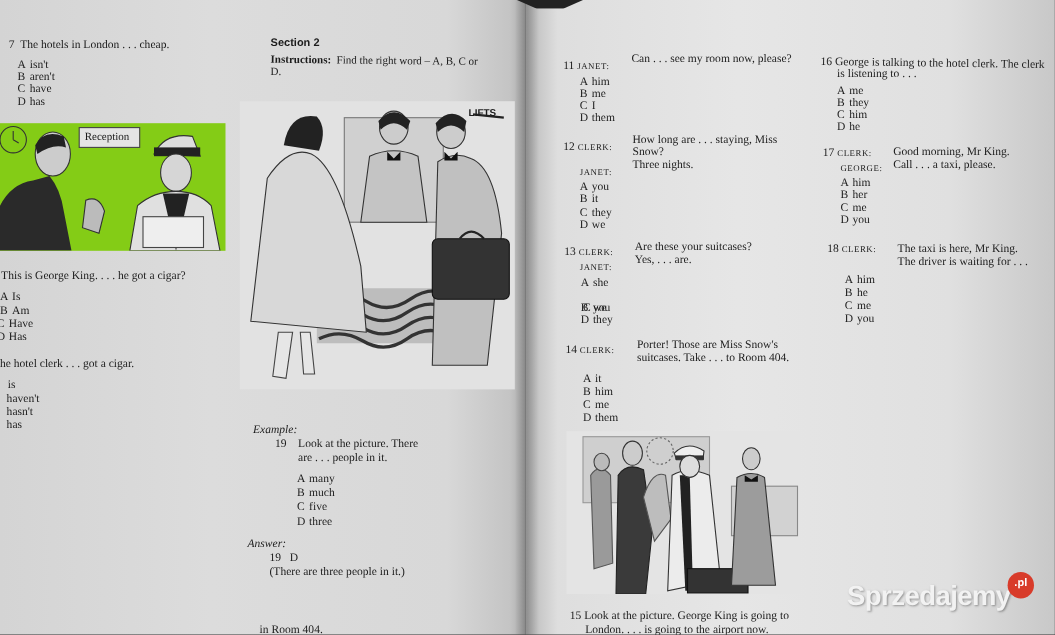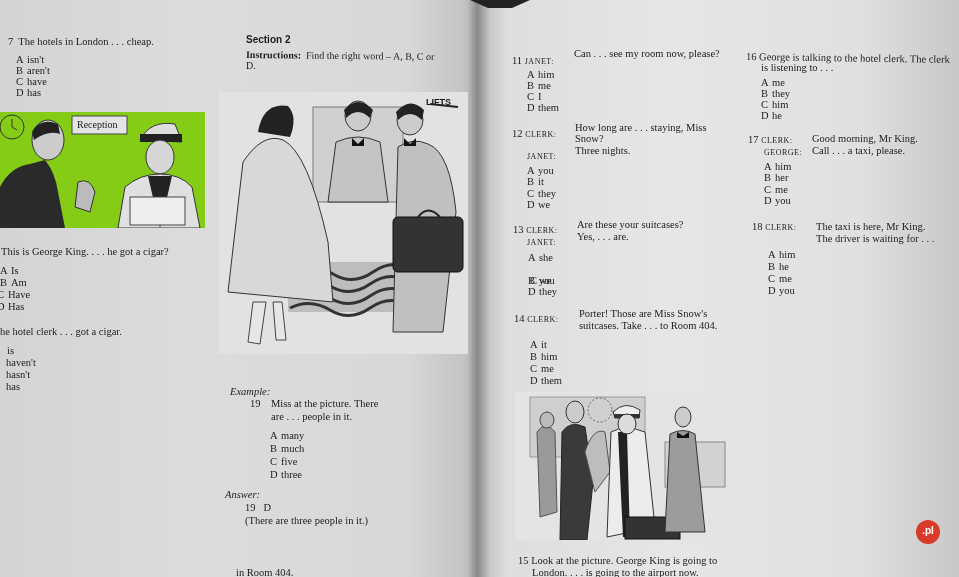--- a/index.html
+++ b/index.html
@@ -127,21 +127,21 @@
       <path d="M186,46 L192,52 L198,46 L198,54 L186,54 Z" fill="#111"></path>
       <rect x="175" y="125" width="70" height="55" rx="5" fill="#333" stroke="#111"></rect>
       <path d="M200,125 Q210,112 222,125" fill="none" stroke="#222" stroke-width="2"></path>
       <line x1="212" y1="12" x2="240" y2="15" stroke="#222" stroke-width="2"></line>
     </svg>
     <div class="t" style="left:208px;top:4px;font-family:'Liberation Sans',sans-serif;font-weight:bold;font-size:9px;">LIFTS</div>
   </div>
 
   <div class="t ital" style="left:230px;top:386px;">Example:</div>
   <div class="t" style="left:250px;top:398px;">19</div>
-  <div class="t" style="left:271px;top:398px;">Miss at the picture. There</div>
+  <div class="t" style="left:271px;top:398px;">Look at the picture. There</div>
   <div class="t" style="left:271px;top:411px;">are . . . people in it.</div>
   <div class="opt" style="left:270px;top:430px;"><span class="l">A</span><span>many</span></div>
   <div class="opt" style="left:270px;top:443px;"><span class="l">B</span><span>much</span></div>
   <div class="opt" style="left:270px;top:456px;"><span class="l">C</span><span>five</span></div>
   <div class="opt" style="left:270px;top:469px;"><span class="l">D</span><span>three</span></div>
   <div class="t ital" style="left:225px;top:489px;">Answer:</div>
   <div class="t" style="left:245px;top:502px;white-space:pre;">19   D</div>
   <div class="t" style="left:245px;top:515px;">(There are three people in it.)</div>
 
   <div class="t" style="left:236px;top:567px;">in Room 404.</div>
@@ -226,14 +226,15 @@
   <div class="opt" style="left:764px;top:195px;"><span class="l">D</span><span>you</span></div>
 
   <div class="t" style="left:752px;top:221px;"><span>18</span>&nbsp;<span class="sc">CLERK:</span></div>
   <div class="t" style="left:816px;top:221px;">The taxi is here, Mr King.</div>
   <div class="t" style="left:816px;top:233px;">The driver is waiting for . . .</div>
   <div class="opt" style="left:768px;top:249px;"><span class="l">A</span><span>him</span></div>
   <div class="opt" style="left:768px;top:261px;"><span class="l">B</span><span>he</span></div>
   <div class="opt" style="left:768px;top:273px;"><span class="l">C</span><span>me</span></div>
   <div class="opt" style="left:768px;top:285px;"><span class="l">D</span><span>you</span></div>
 
+  <div class="watermark">Sprzedajemy</div>
   <div class="watermark-dot">.pl</div>
 </div>
 
 </body></html>

